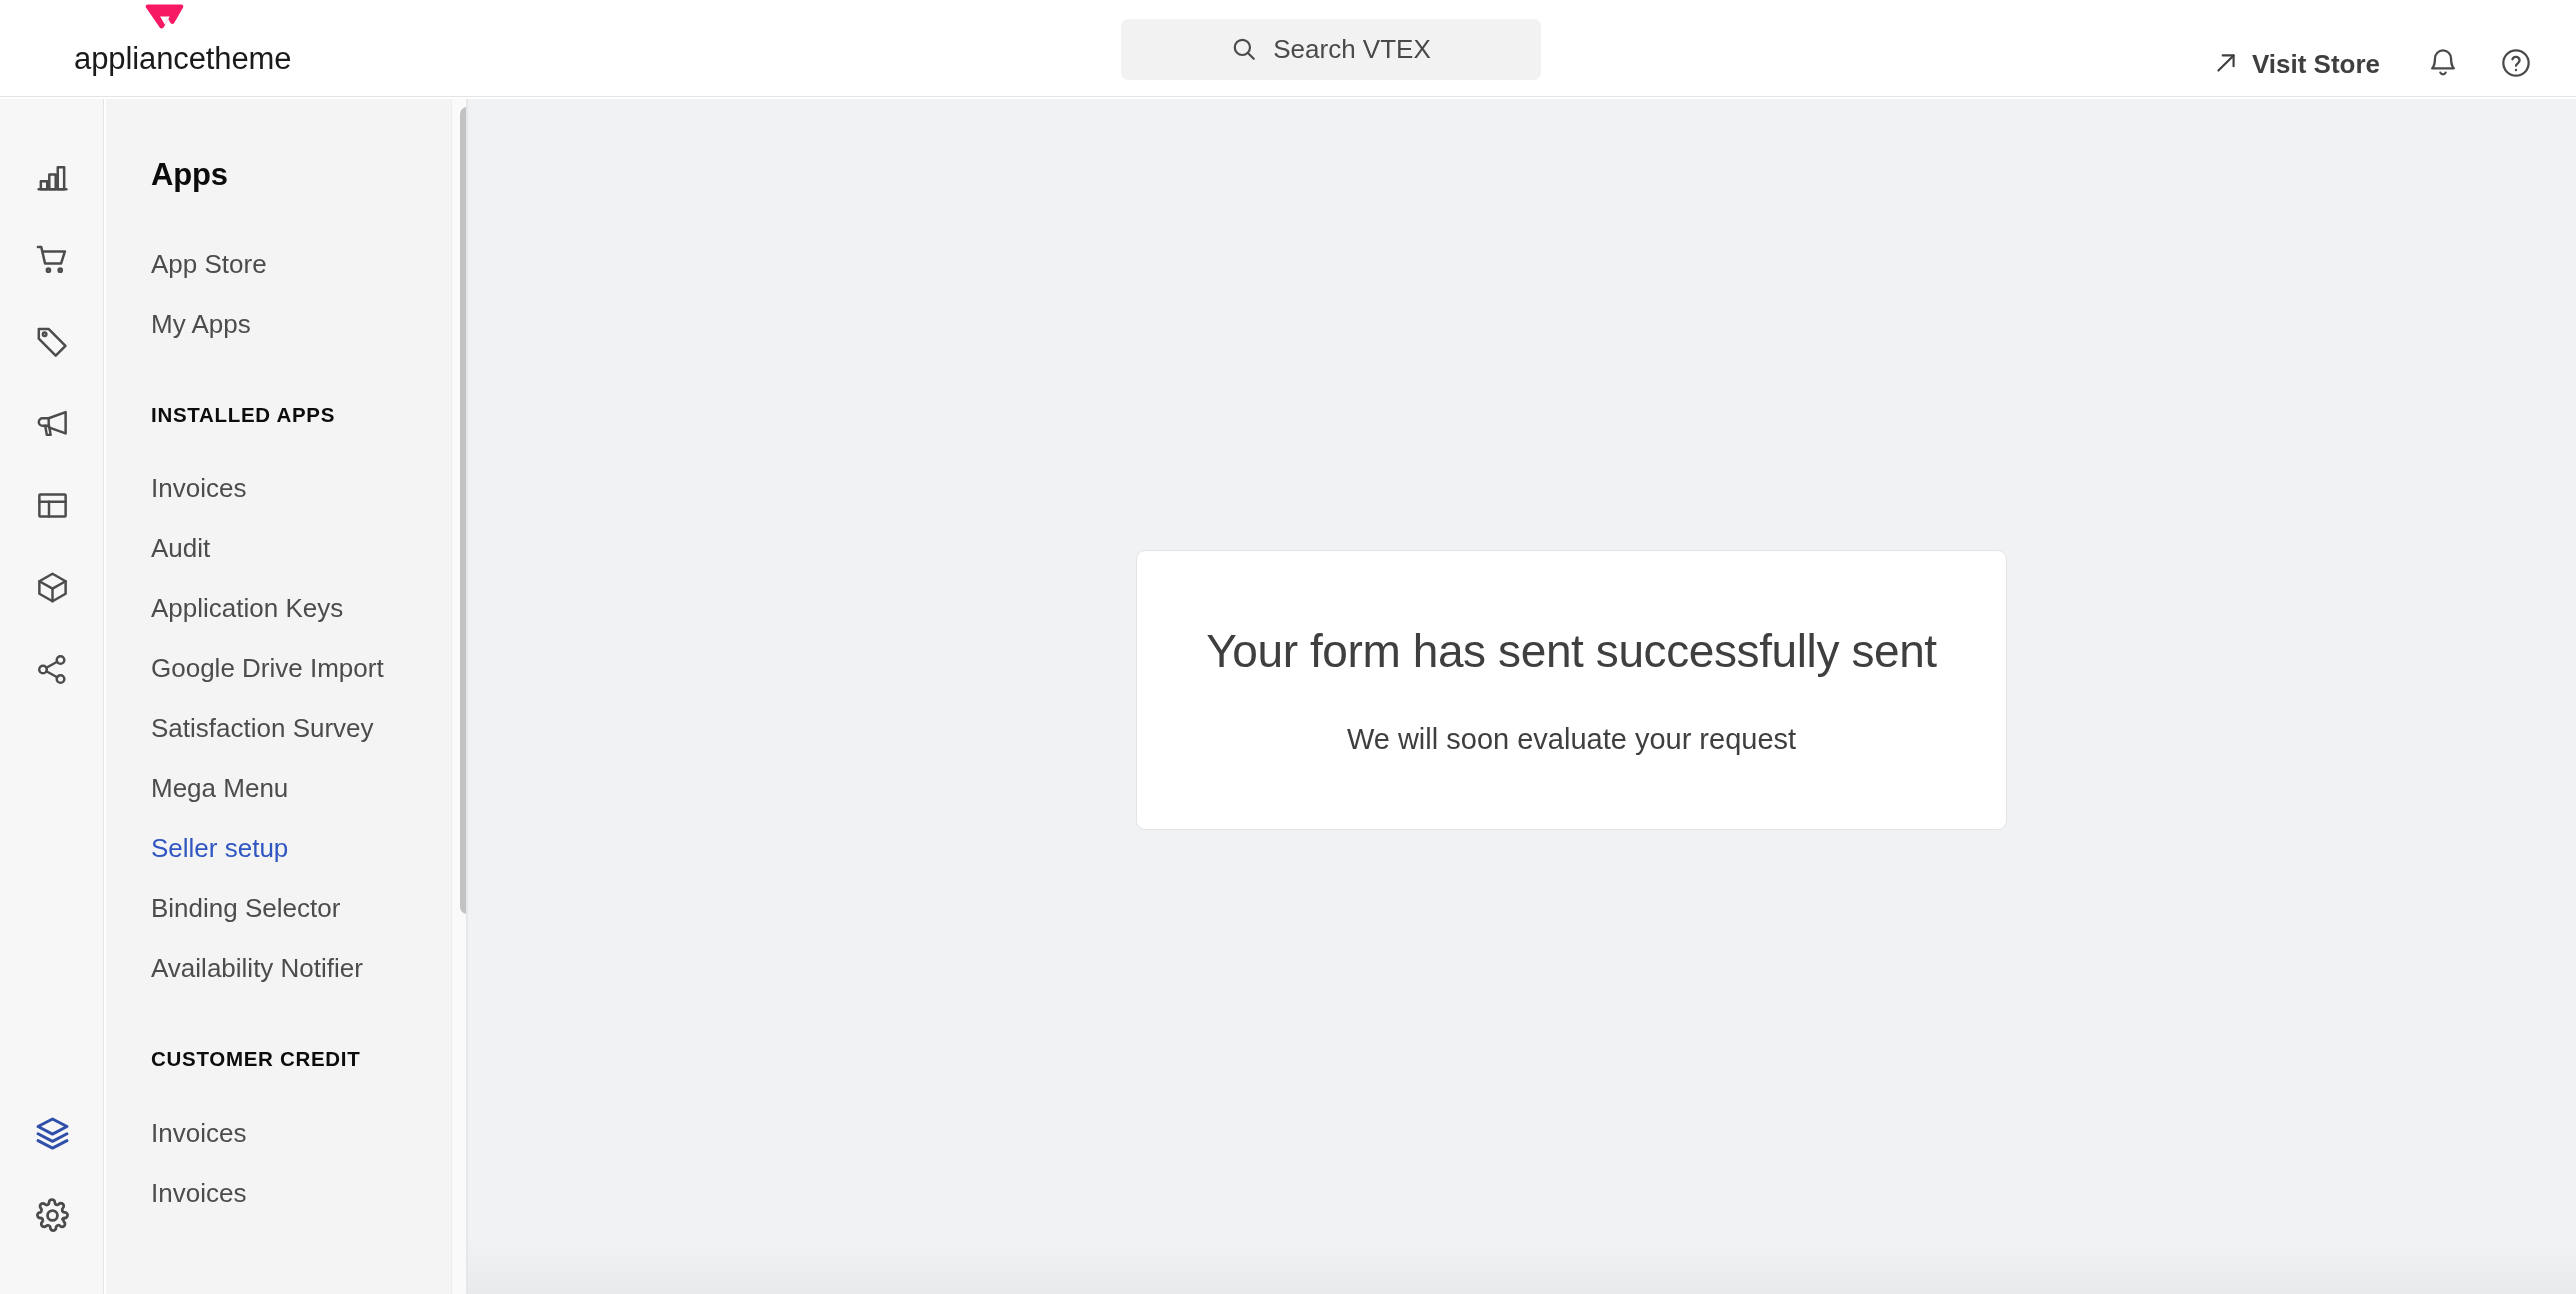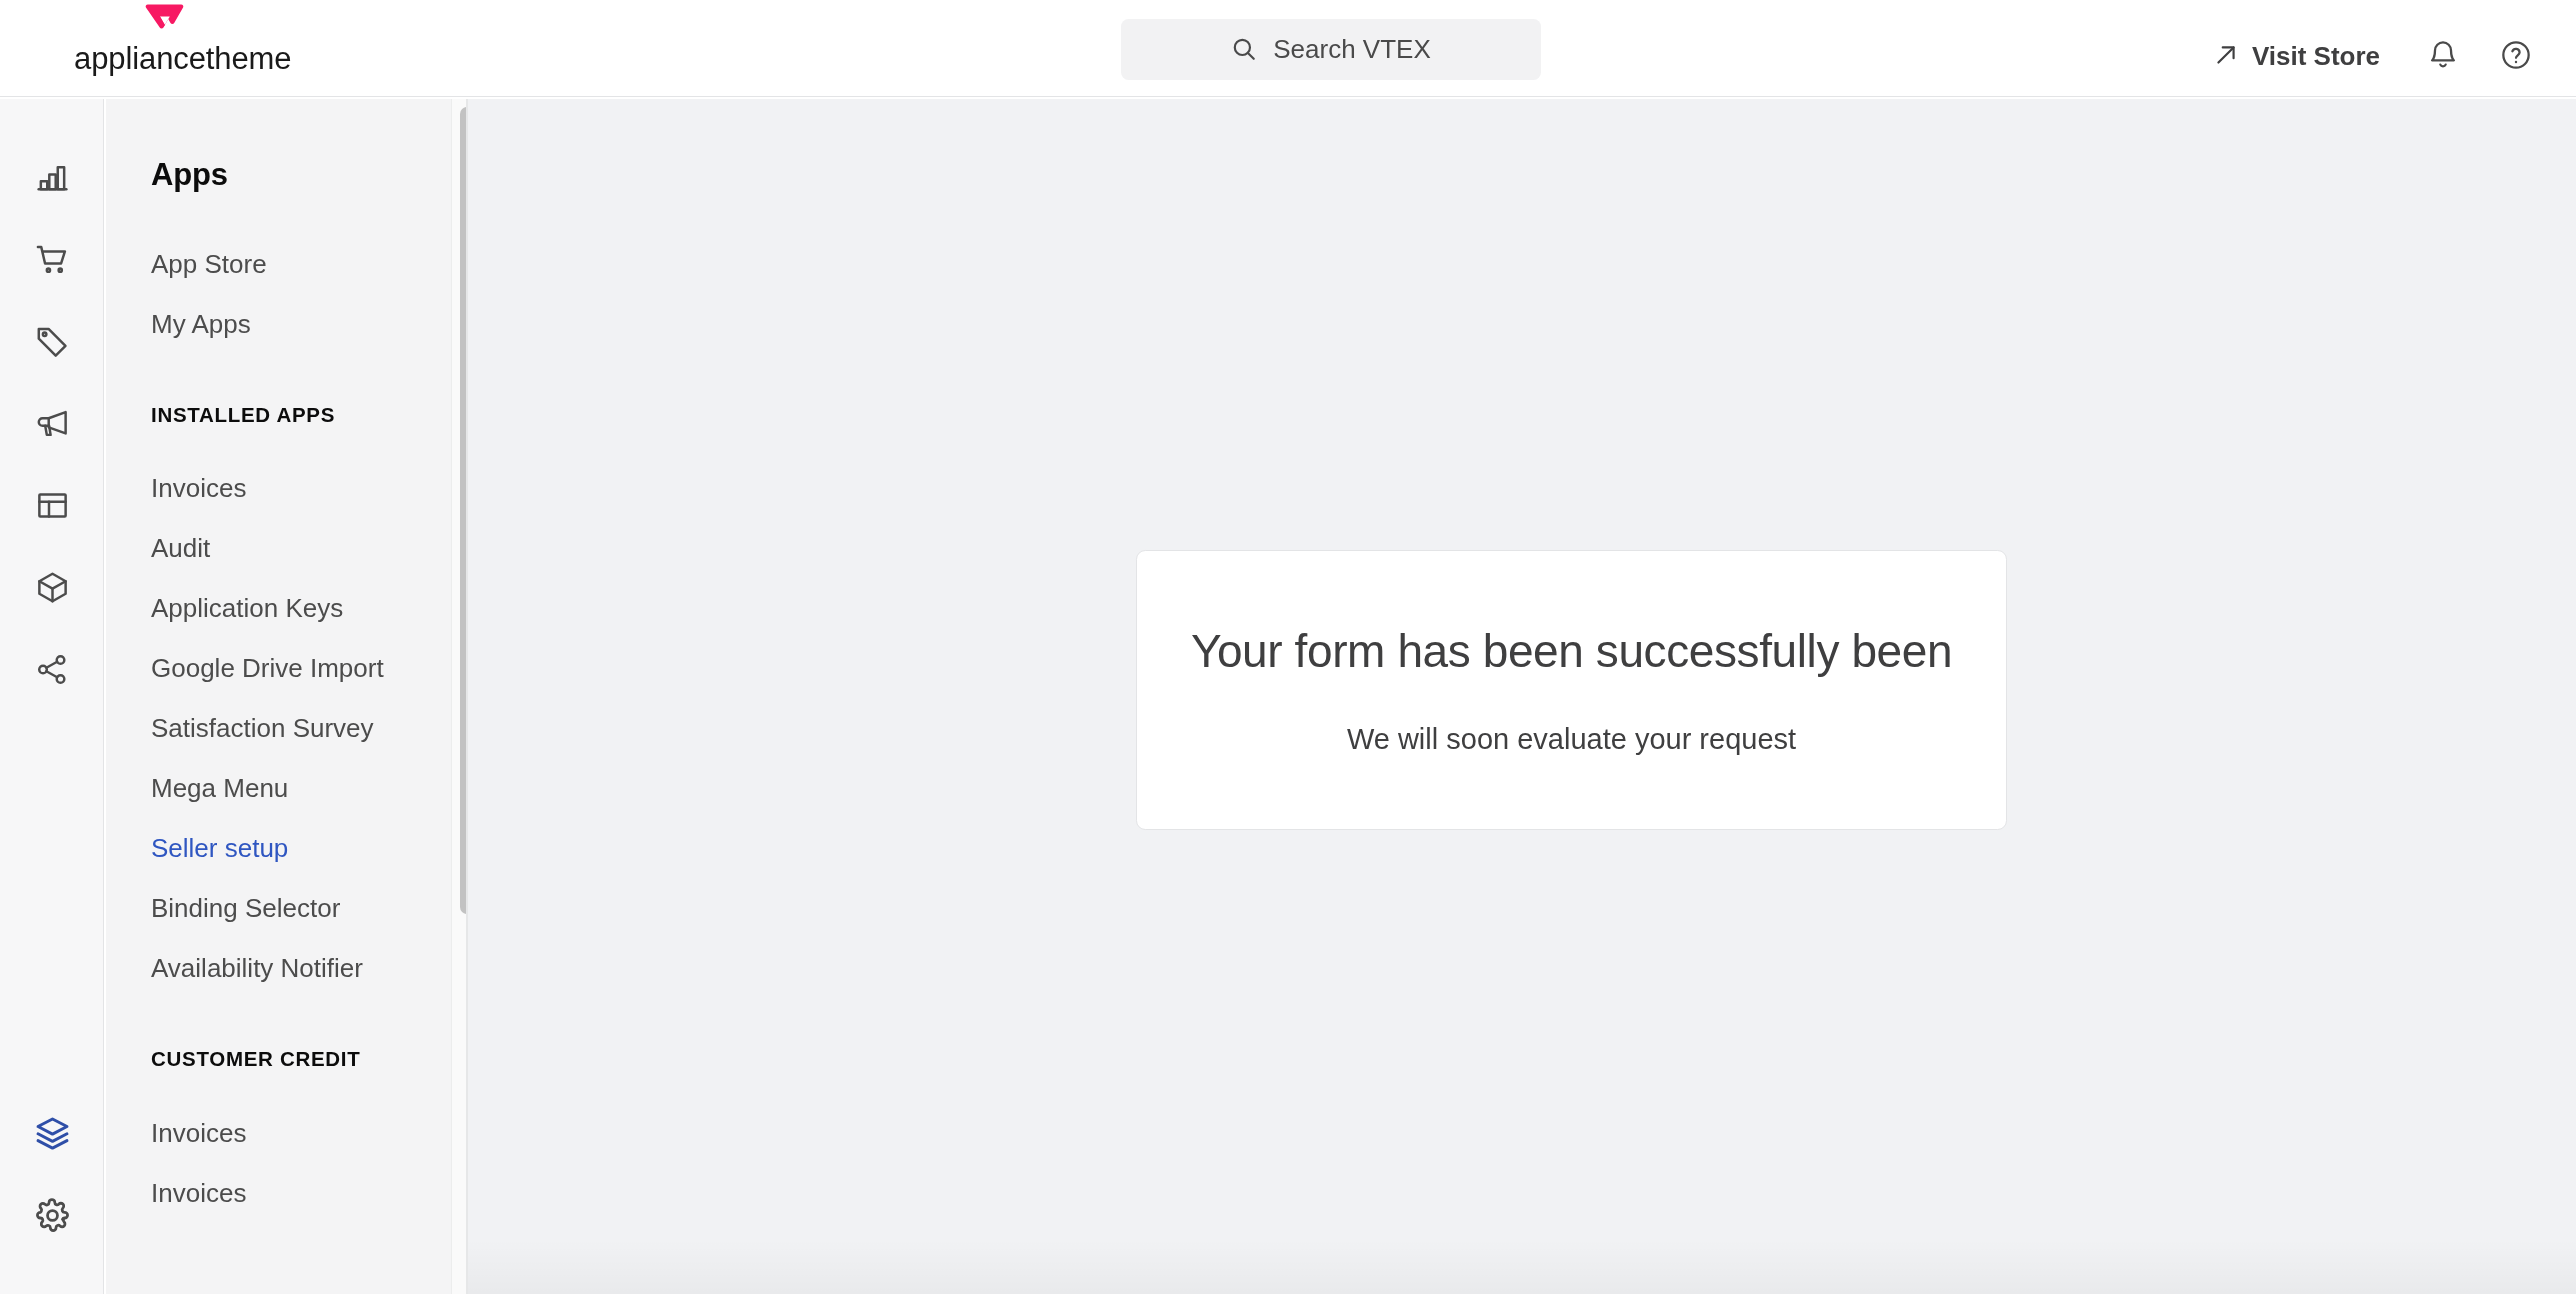--- a/index.html
+++ b/index.html
@@ -67,21 +67,21 @@
   .search-icon { width: 26px; height: 26px; display:block; }
   .search-placeholder {
     font-size: 26px;
     color: #4a4a4a;
     white-space: nowrap;
   }
 
   .topbar-right {
     position: absolute;
     right: 26px;
-    top: 8px;
+    top: 16px;
     height: 97px;
     display: flex;
     align-items: center;
     gap: 4px;
   }
   .visit-store {
     display: flex;
     align-items: center;
     gap: 13px;
     padding: 0 24px;
@@ -452,19 +452,19 @@
   <div class="sb-scrollbar">
     <div class="sb-thumb"></div>
   </div>
 </div>
 
 <div class="sidebar-divider"></div>
 
 <div class="main">
 
   <div class="card">
-    <div class="card-title">Your form has been successfully been</div>
+    <div class="card-title">Your form has sent successfully sent</div>
     <div class="card-sub">We will soon evaluate your request</div>
   </div>
 
   <div class="main-bottom-shade"></div>
 </div>
 
 
 </body></html>

